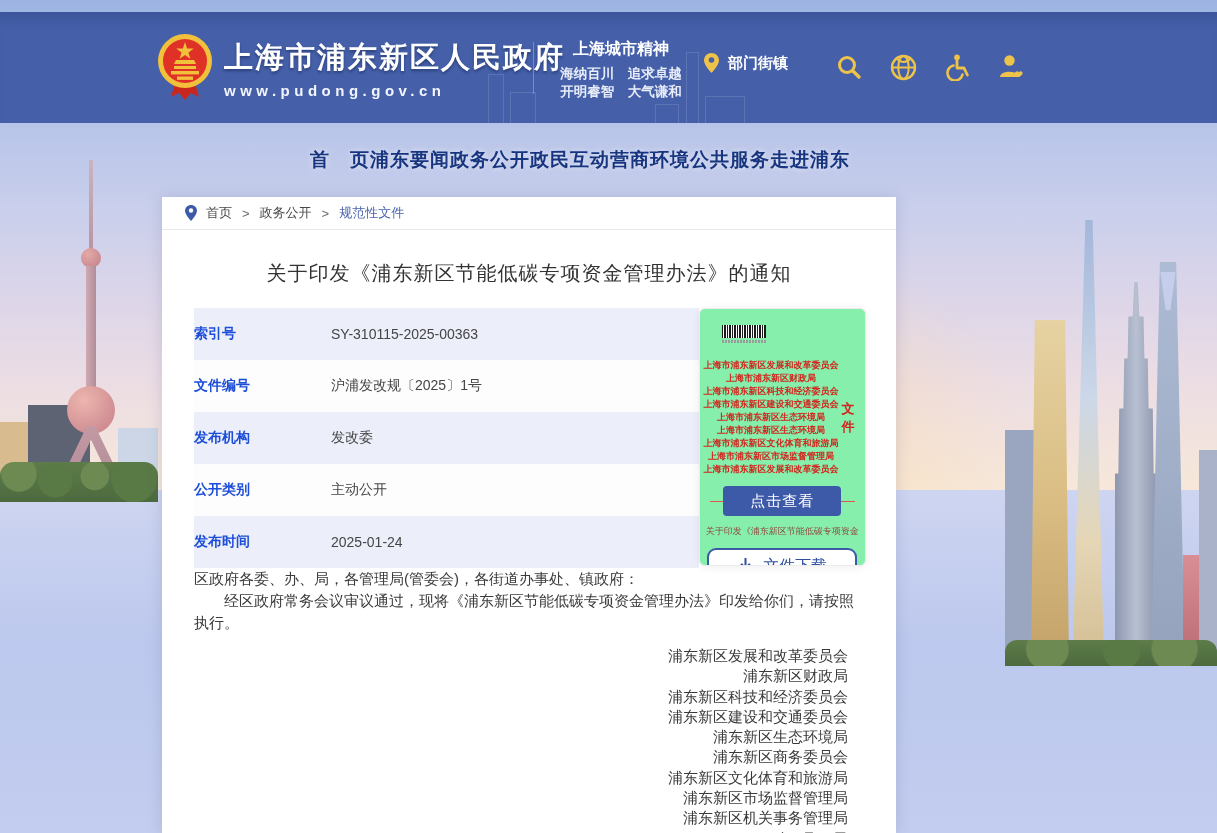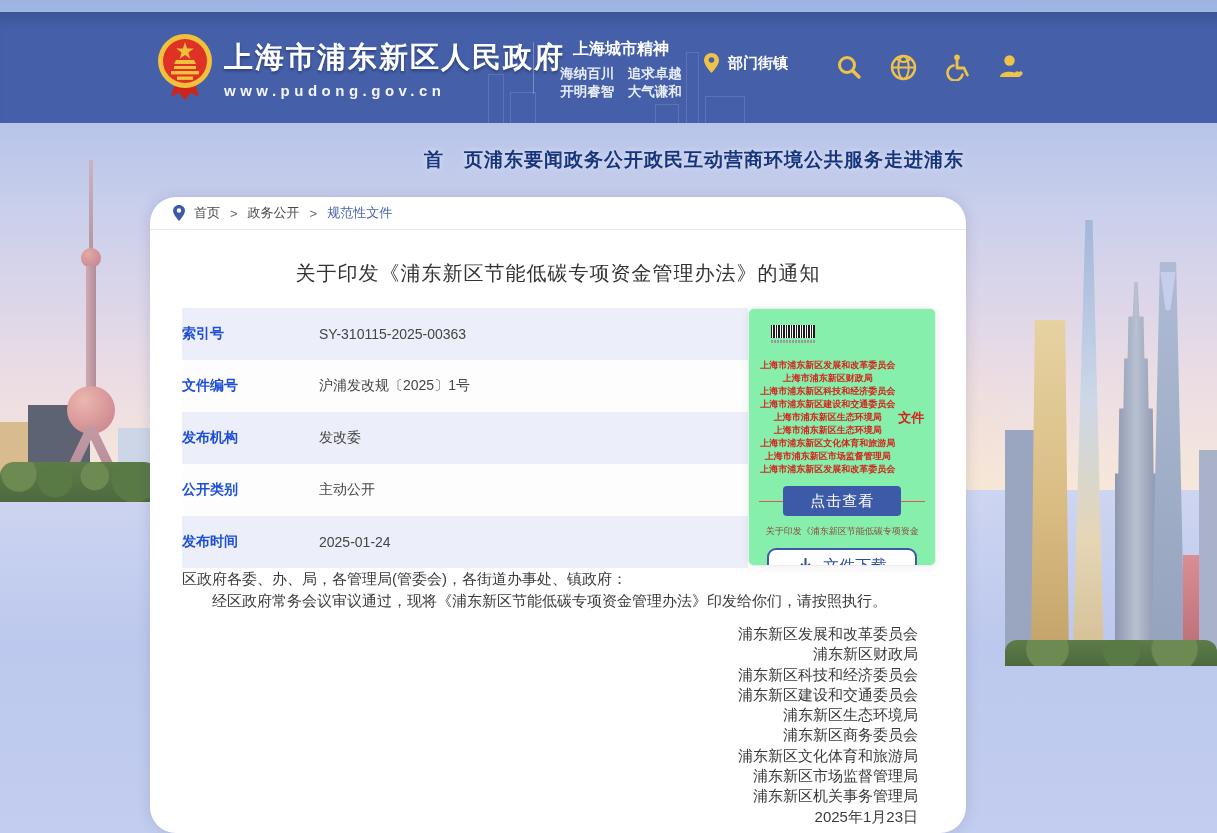--- a/index.html
+++ b/index.html
@@ -69,27 +69,27 @@
   .spirit { position:absolute; left:551px; top:27px; width:140px; text-align:center; color:#fff; }
   .spirit-title { font-size:16px; font-weight:bold; margin-bottom:5px; }
   .spirit-line { font-size:13.5px; line-height:17.5px; color:#e8edf9; font-weight:bold;text-align:center; }
   .dept { position:absolute; left:704px; top:41px; display:flex; align-items:center; gap:9px; color:#fff; cursor:pointer; }
   .dept-label { font-size:15px; font-weight:bold; }
   .tools { position:absolute; left:834px; top:40px; display:flex; align-items:center; gap:24px; }
   .tool { width:30px; height:30px; display:flex; align-items:center; justify-content:center; cursor:pointer; }
 
   
   .main-nav { position:absolute; left:158px; top:111px; width:848px; height:98px; z-index:4;
-    display:flex; align-items:center; justify-content:flex-end; padding:0 42px 0 38px;font-family:Liberation Serif, serif; }
+    display:flex; align-items:center; justify-content:center; padding:0 42px 0 38px;font-family:Liberation Serif, serif; }
   .nav-item { font-size:19px; font-weight:bold; color:#17357f; letter-spacing:1px; cursor:pointer;
     text-shadow:0 0 6px rgba(255,255,255,.6); white-space:nowrap; }
 
   
-  .panel { position:absolute; left:150px; top:197px; width:816px; height:636px; background:#fff; z-index:4;
-    box-shadow:0 0 14px rgba(60,70,130,.18);border-radius:26px; }
+  .panel { position:absolute; left:162px; top:197px; width:734px; height:636px; background:#fff; z-index:4;
+    box-shadow:0 0 14px rgba(60,70,130,.18); }
   .breadcrumb { height:33px; display:flex; align-items:center; padding-left:23px; gap:9px;
     border-bottom:1px solid #e9e9ec; font-size:13px; color:#4a4a4a; }
   .crumb { cursor:pointer; }
   .crumb-sep { color:#6a6a6a; margin:0 1px; }
   .crumb-current { color:#4a64ad; }
   .article-title { margin-top:30px; text-align:center; font-size:20px; font-weight:400; color:#333;
     letter-spacing:1px; line-height:27px; }
 
   .meta-wrap { margin-top:21px; padding:0 30px 0 32px; display:flex; }
   .meta-table { width:567px; }

